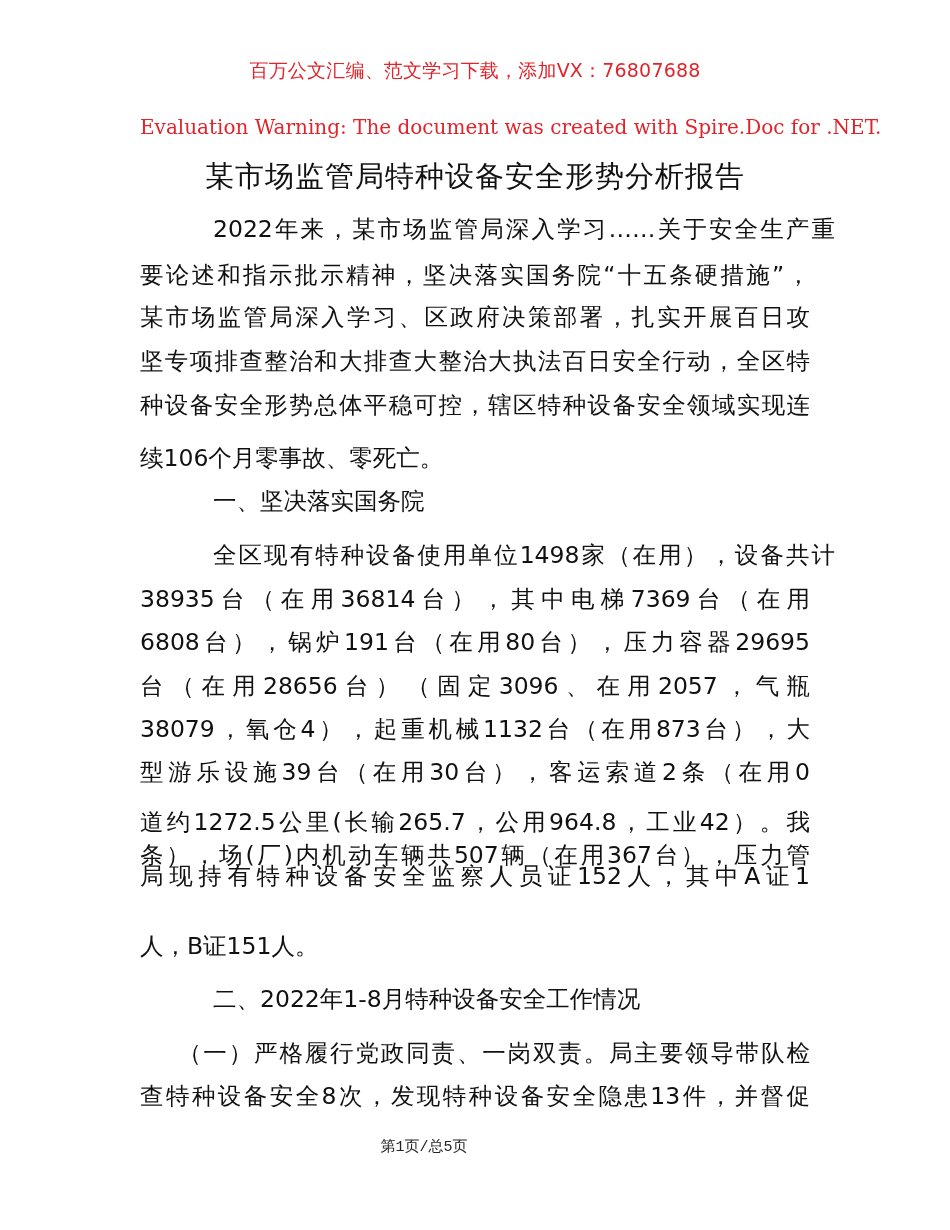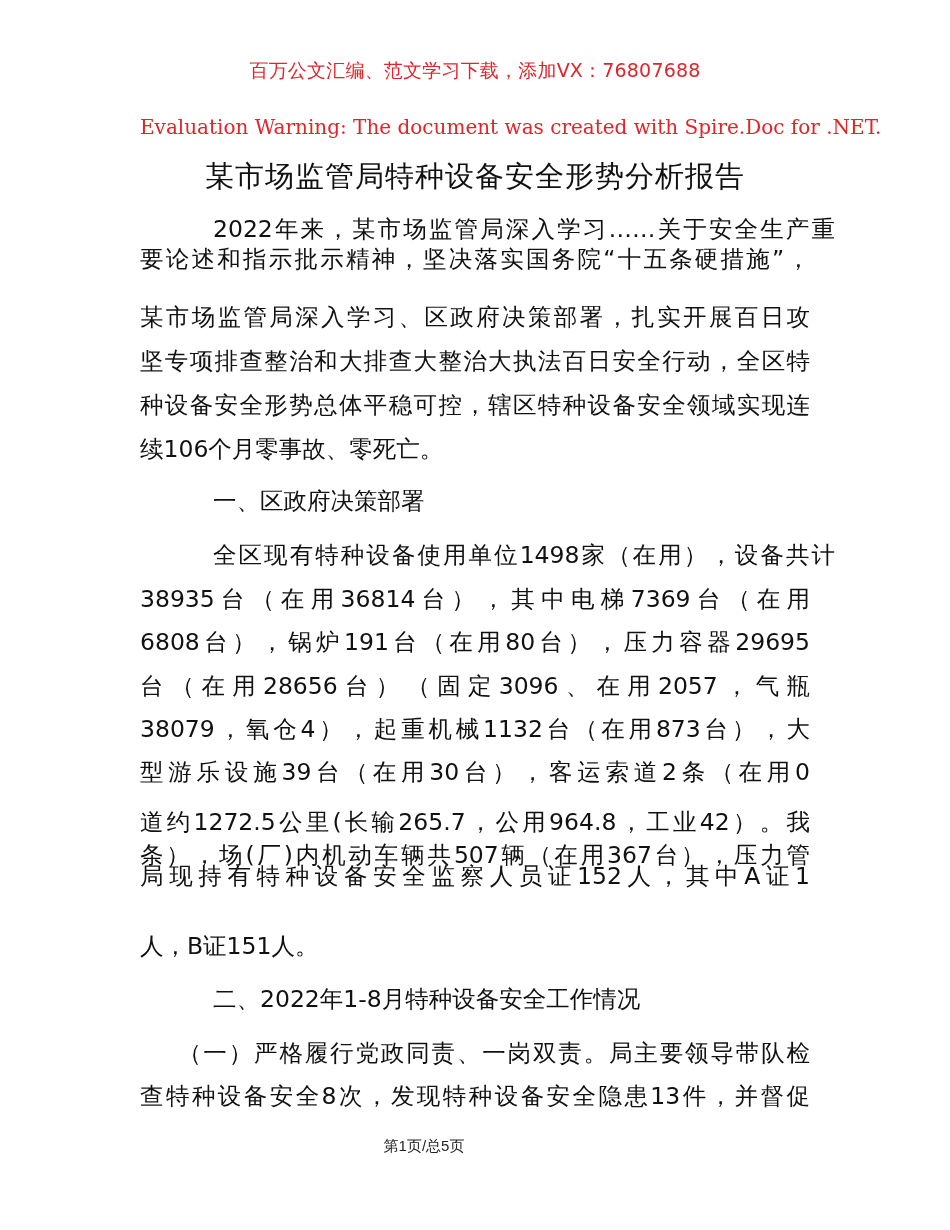--- a/index.html
+++ b/index.html
@@ -9,38 +9,38 @@
          color:#e0242b; font-size:19px; letter-spacing:0.2px; }
   .eval-warning { position:absolute; top:115px; left:140px; color:#e0242b;
          font-family:"DejaVu Serif", "Liberation Serif", serif; font-size:20px; white-space:nowrap; }
   .doc-title { position:absolute; top:157px; left:0; width:950px; text-align:center;
          font-size:29px; color:#111; letter-spacing:1px; }
   .line { position:absolute; left:140px; width:670px; font-size:23.5px; white-space:nowrap;
          text-align:justify; text-align-last:justify; line-height:30px; }
   .line.indent { left:204px; width:622px;margin-left:9px; }
   .line.last { text-align-last:left; }
   .footer { position:absolute; top:1137px; left:0; width:848px; text-align:center;
-         font-family:Liberation Sans, sans-serif; font-size:15px; color:#222; }
+         font-family:Liberation Mono, monospace; font-size:15px; color:#222; }
 </style>
 </head>
 <body>
 
 <div>
   <div class="header-banner">百万公文汇编、范文学习下载，添加VX：76807688</div>
   <div class="eval-warning">Evaluation Warning: The document was created with Spire.Doc for .NET.</div>
   <div class="doc-title">某市场监管局特种设备安全形势分析报告</div>
 
   <div class="line indent" style="top:214px">2022年来，某市场监管局深入学习……关于安全生产重</div>
-  <div class="line" style="top:244px">要论述和指示批示精神，坚决落实国务院“十五条硬措施”，</div>
+  <div class="line" style="top:260px">要论述和指示批示精神，坚决落实国务院“十五条硬措施”，</div>
   <div class="line" style="top:302px">某市场监管局深入学习、区政府决策部署，扎实开展百日攻</div>
   <div class="line" style="top:346px">坚专项排查整治和大排查大整治大执法百日安全行动，全区特</div>
   <div class="line" style="top:390px">种设备安全形势总体平稳可控，辖区特种设备安全领域实现连</div>
-  <div class="line last" style="top:434px">续106个月零事故、零死亡。</div>
+  <div class="line last" style="top:443px">续106个月零事故、零死亡。</div>
 
-  <div class="line indent last" style="top:486px">一、区政府决策部署</div>
+  <div class="line indent last" style="top:486px">一、坚决落实国务院</div>
 
   <div class="line indent" style="top:540px">全区现有特种设备使用单位1498家（在用），设备共计</div>
   <div class="line" style="top:584px">38935台（在用36814台），其中电梯7369台（在用</div>
   <div class="line" style="top:627px">6808台），锅炉191台（在用80台），压力容器29695</div>
   <div class="line" style="top:671px">台（在用28656台）（固定3096、在用2057，气瓶</div>
   <div class="line" style="top:714px">38079，氧仓4），起重机械1132台（在用873台），大</div>
   <div class="line" style="top:757px">型游乐设施39台（在用30台），客运索道2条（在用0</div>
   <div class="line" style="top:840px">条），场(厂)内机动车辆共507辆（在用367台），压力管</div>
   <div class="line" style="top:807px">道约1272.5公里(长输265.7，公用964.8，工业42）。我</div>
   <div class="line" style="top:861px">局现持有特种设备安全监察人员证152人，其中A证1</div>

